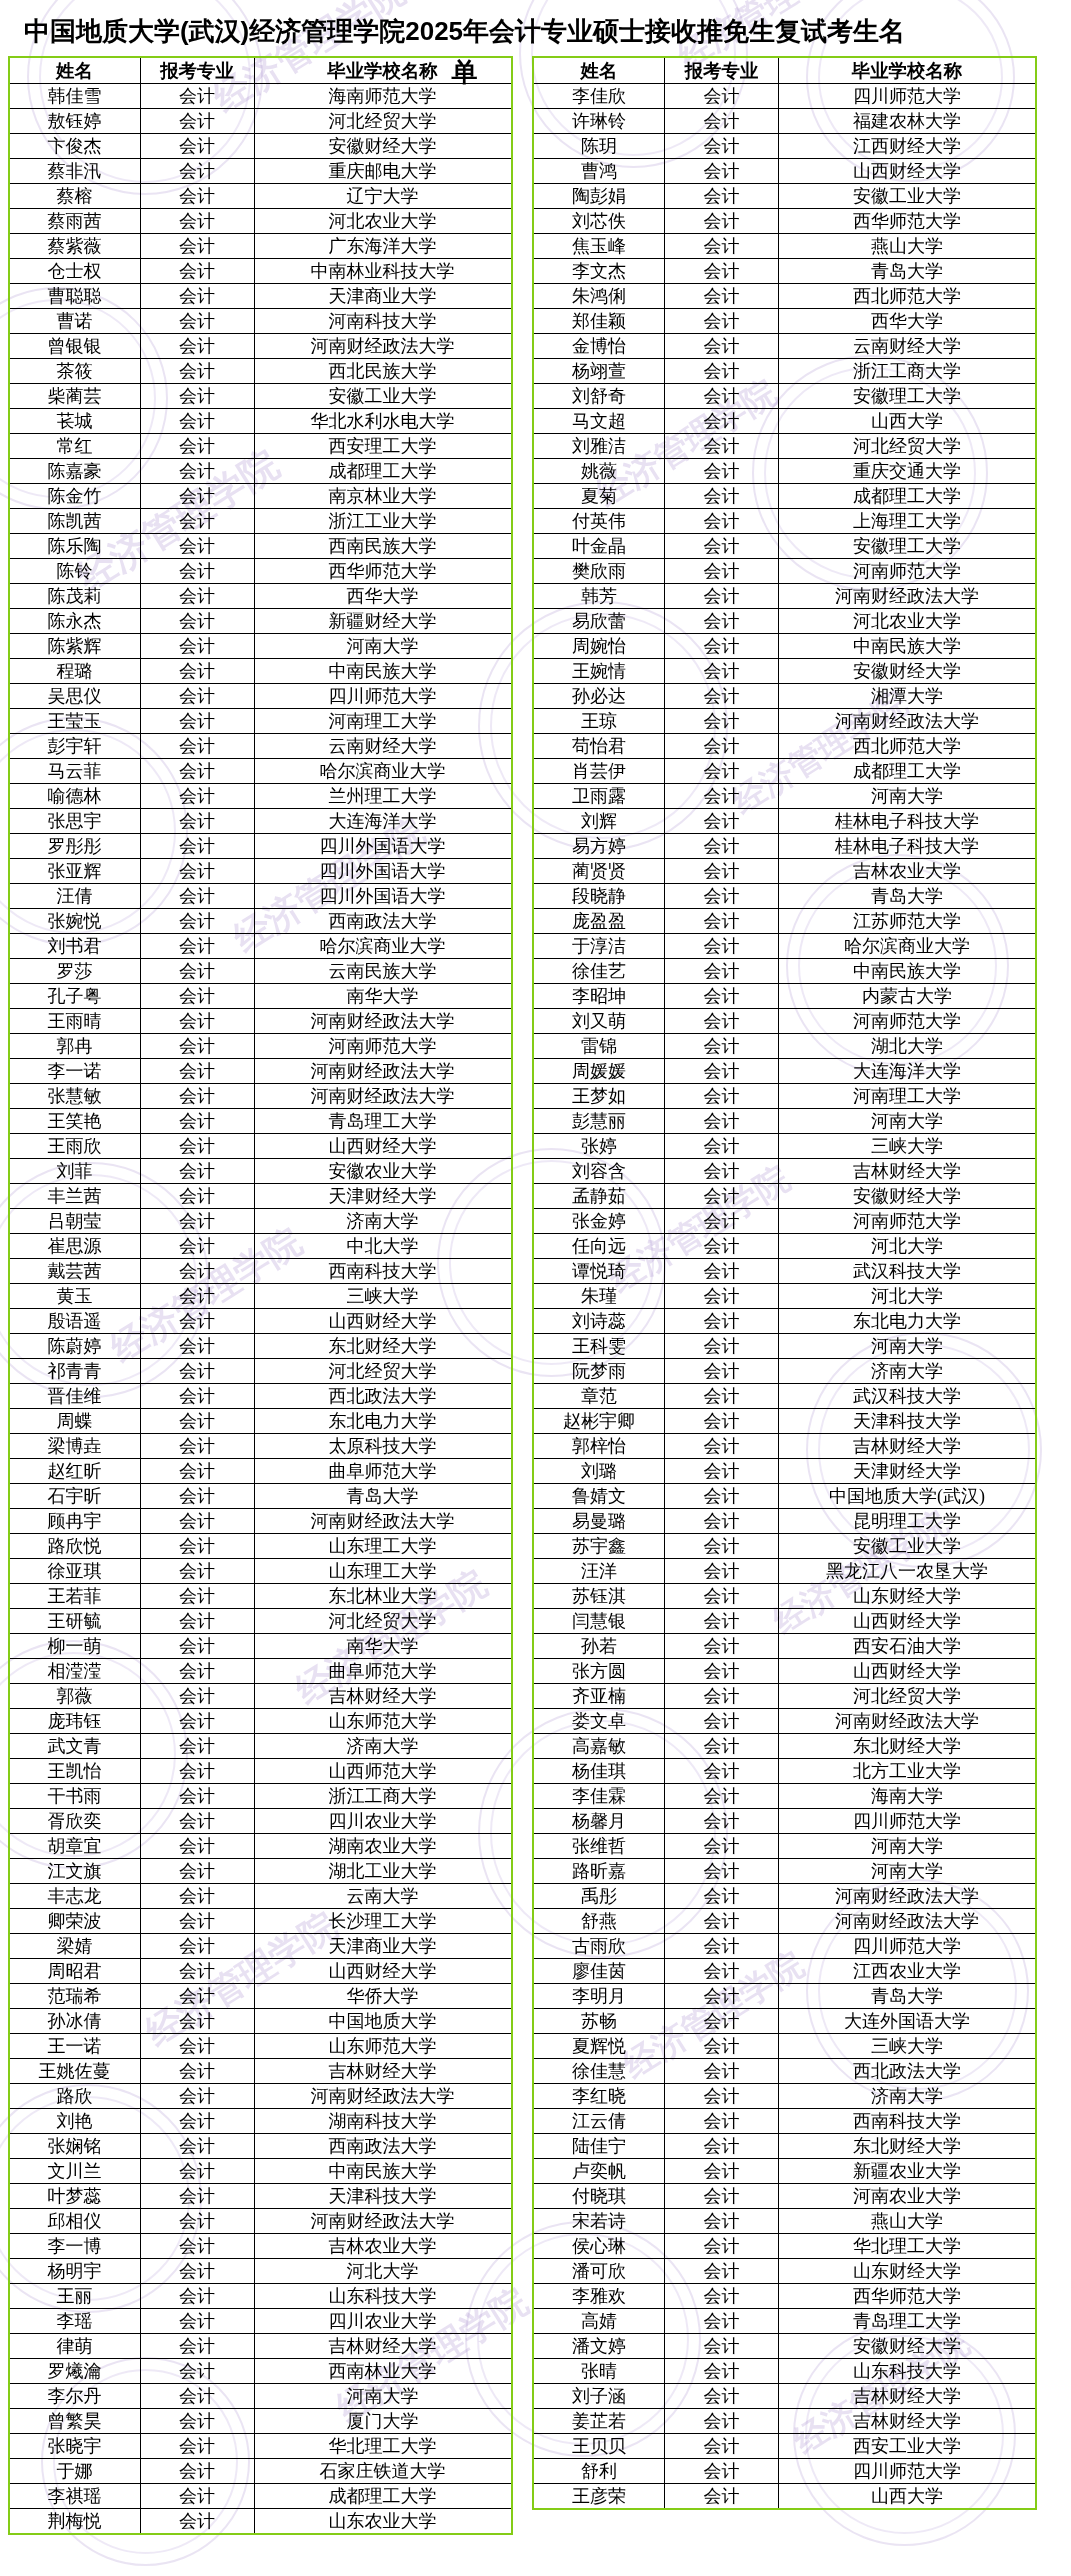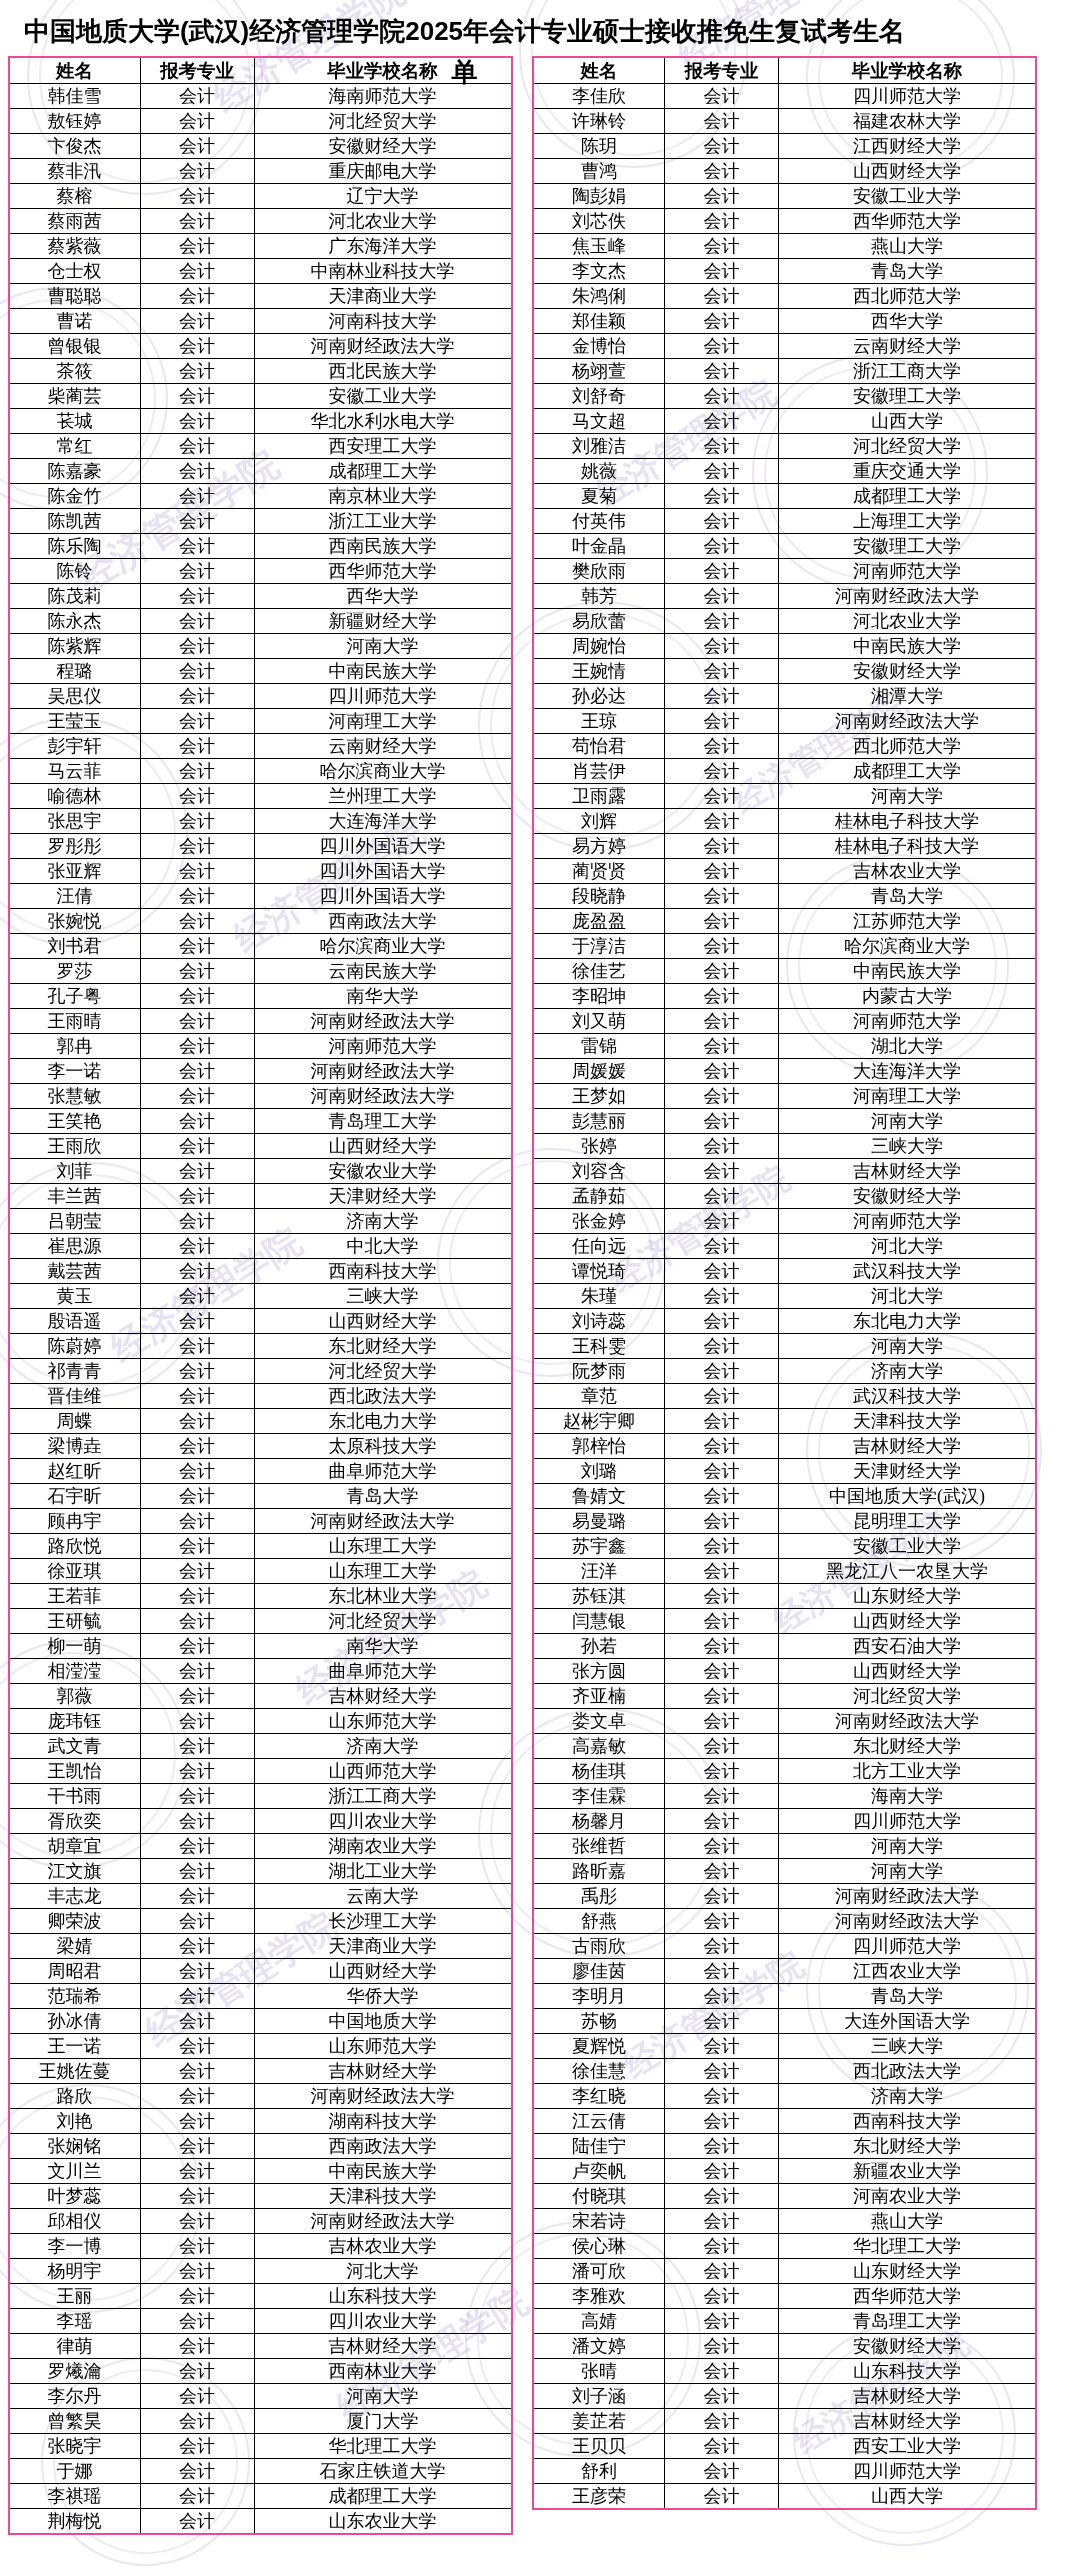--- a/index.html
+++ b/index.html
@@ -12,21 +12,21 @@
   .wm-circle::after{content:"";position:absolute;inset:9.6px;border-radius:50%;border:2px solid rgba(148,118,196,0.16);}
   .wm-text{position:absolute;font-family:"Liberation Sans",sans-serif;font-weight:bold;
     color:rgba(148,118,196,0.22);white-space:nowrap;transform:rotate(-32deg);transform-origin:left top;}
   .page-title{
     position:absolute;top:11px;left:20.5px;width:888px;height:41px;z-index:2;
     text-align:center;font-family:"Liberation Sans",sans-serif;font-weight:bold;
     font-size:26px;letter-spacing:0px;line-height:41px;margin:0;
   }
   table.roster{
     position:absolute;top:56px;z-index:1;border-collapse:collapse;table-layout:fixed;
-    border:2px solid #ec4899;background:transparent;
+    border:2px solid #84cc16;background:transparent;
   }
   #table-left{left:7.5px;width:500px;}
   #table-right{left:532px;width:502px;}
   table.roster th, table.roster td{
     border:1.4px solid #000;text-align:center;vertical-align:middle;
     padding:0;white-space:nowrap;overflow:hidden;color:#000;
   }
   table.roster th{
     height:24px;font-family:"Liberation Sans",sans-serif;font-weight:bold;font-size:18.4px;
   }

